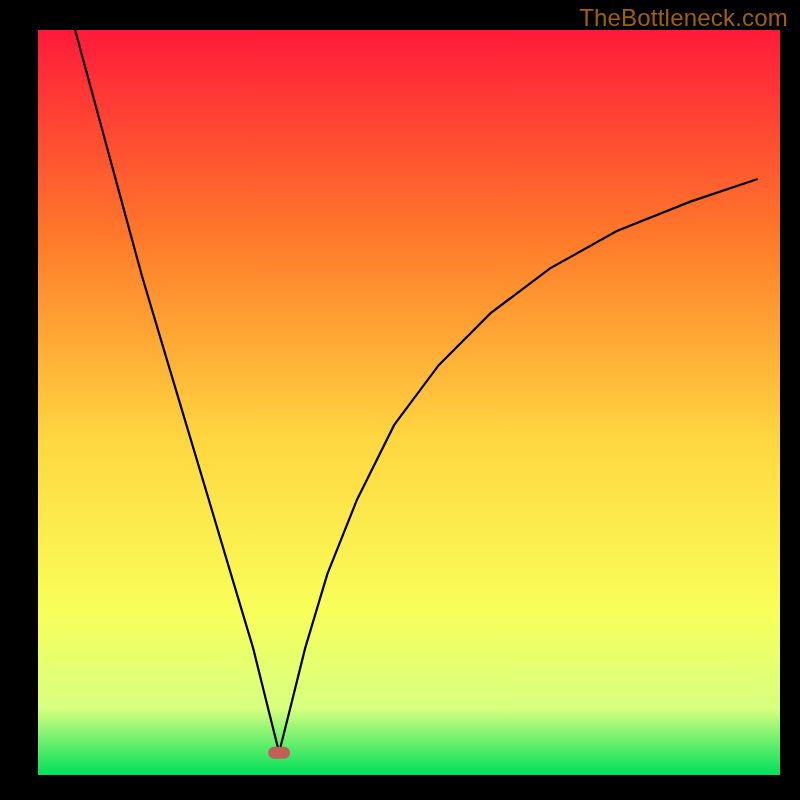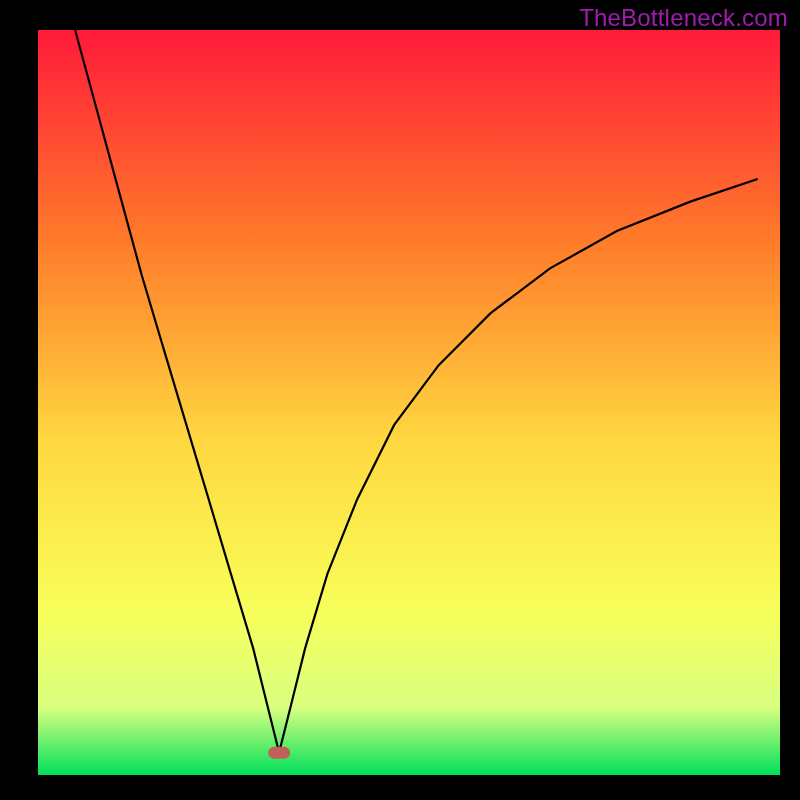--- a/index.html
+++ b/index.html
@@ -15,21 +15,21 @@
     position: relative;
     width: 800px;
     height: 800px;
   }
   .watermark {
     position: absolute;
     top: 4px;
     right: 12px;
     font-size: 24px;
     font-weight: 500;
-    color: #a21caf;
+    color: #a16207;
     z-index: 10;
     letter-spacing: 0.2px;
   }
   svg {
     display: block;
   }
 </style>
 </head>
 <body>
 

